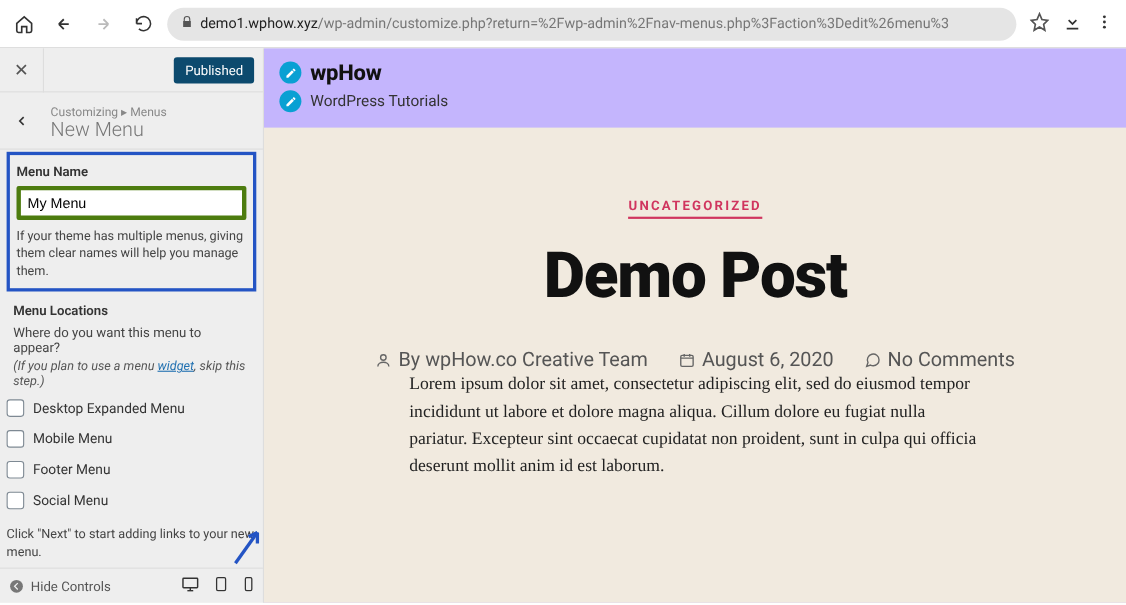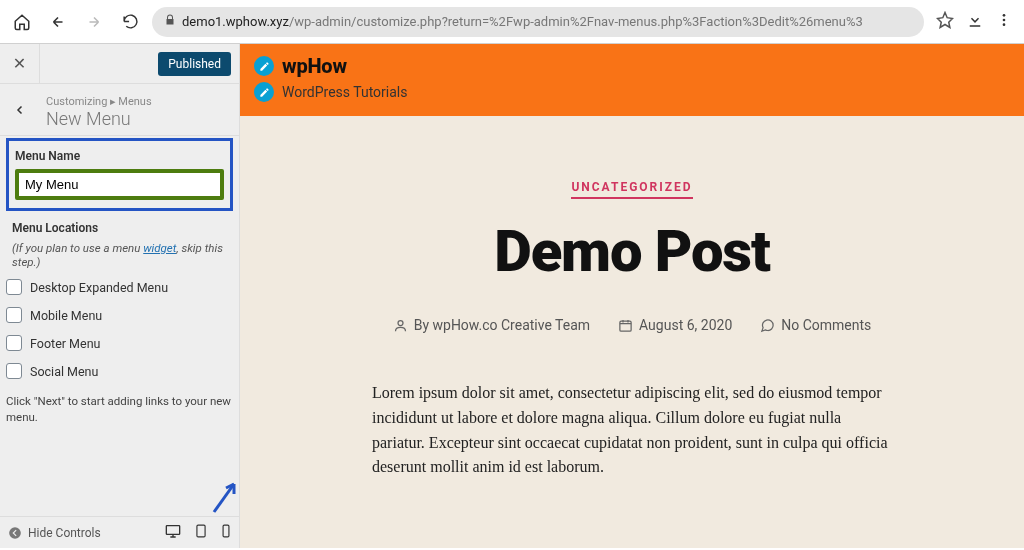--- a/index.html
+++ b/index.html
@@ -42,30 +42,30 @@
   .chk { width: 16px; height: 16px; border: 1px solid #7e8993; border-radius: 3px; display: inline-flex; align-items: center; justify-content: center; background: #fff; }
   .chk.checked { background: #fff; color: #2271b1; }
   .chk svg { width: 12px; height: 12px; }
   .next-hint { font-size: 11.5px; color: #444; padding: 8px 6px 4px; line-height: 1.4; }
   .sb-footer { height: 32px; border-top: 1px solid #ddd; display: flex; align-items: center; padding: 0 8px; gap: 10px; font-size: 12px; color: #555; }
   .sb-footer .hide { display: flex; align-items: center; gap: 6px; cursor: pointer; }
   .sb-footer .devices { margin-left: auto; display: flex; gap: 14px; color: #444; }
   .arrow-to-next { position: absolute; bottom: 32px; left: 210px; pointer-events: none; }
   
   
-  .preview { flex: 1; background: #f97316; display: flex; flex-direction: column; }
+  .preview { flex: 1; background: #c4b5fd; display: flex; flex-direction: column; }
   .prev-top { padding: 10px 14px; }
   .edit-row { display: flex; align-items: center; gap: 8px; margin-bottom: 4px; }
   .edit-dot { width: 20px; height: 20px; border-radius: 50%; background: #09a0d3; display: flex; align-items: center; justify-content: center; color: #fff; }
   .site-title { font-size: 20px; font-weight: 800; color: #111; letter-spacing: -0.01em; }
   .site-tag { font-size: 14px; color: #333; }
   .post-area { background: #f1eadf; flex: 1; padding: 60px 60px 0; text-align: center; }
   .cat-label { color: #d0355f; font-size: 12px; font-weight: 700; letter-spacing: 2px; border-bottom: 2px solid #d0355f; padding-bottom: 3px; display: inline-block; }
   .post-title { font-size: 58px; font-weight: 900; letter-spacing: -0.02em; margin: 18px 0 32px; color: #111; }
-  .meta { display: flex; justify-content: center; gap: 28px; font-size: 14px; color: #555; margin-bottom: 48px; }
+  .meta { display: flex; justify-content: center; gap: 28px; font-size: 18px; color: #555; }
   .meta .m { display: flex; align-items: center; gap: 6px; }
   .post-body { max-width: 520px; margin: 0 auto; text-align: left; font-size: 16px; line-height: 1.55; color: #222; font-family: Georgia, 'Times New Roman', serif; }
 </style>
 </head>
 <body>
 
 <div class="browser-chrome">
   <div class="nav-btn">
     <svg width="18" height="18" viewBox="0 0 24 24" fill="none" stroke="currentColor" stroke-width="2">
         <path d="M3 11l9-8 9 8v9a2 2 0 0 1-2 2h-4v-7h-6v7H5a2 2 0 0 1-2-2z"></path>
@@ -133,24 +133,26 @@
       <div class="sb-crumb">
         <div class="sb-crumb-top">Customizing ▸ Menus</div>
         <div class="sb-crumb-title">New Menu</div>
       </div>
     </div>
 
     <div class="sb-body">
       <div class="annot">
         <span class="field-label">Menu Name</span>
         <input class="text-input" value="My Menu" style="">
+        <div class="help">If your theme has multiple menus, giving them clear names will help you manage them.</div>
       </div>
 
       <div style="padding:8px 6px 0;">
         <span class="field-label" style="margin-left:6px;">Menu Locations</span>
+        <div class="where">Where do you want this menu to appear?</div>
         <div class="where-note">
           <span>(If you plan to use a menu </span><span class="link">widget</span><span>, skip this step.)</span>
         </div>
       </div>
 
 
       <div class="chk-row">
         <span class="chk"></span>
         <span>Desktop Expanded Menu</span>
       </div>

